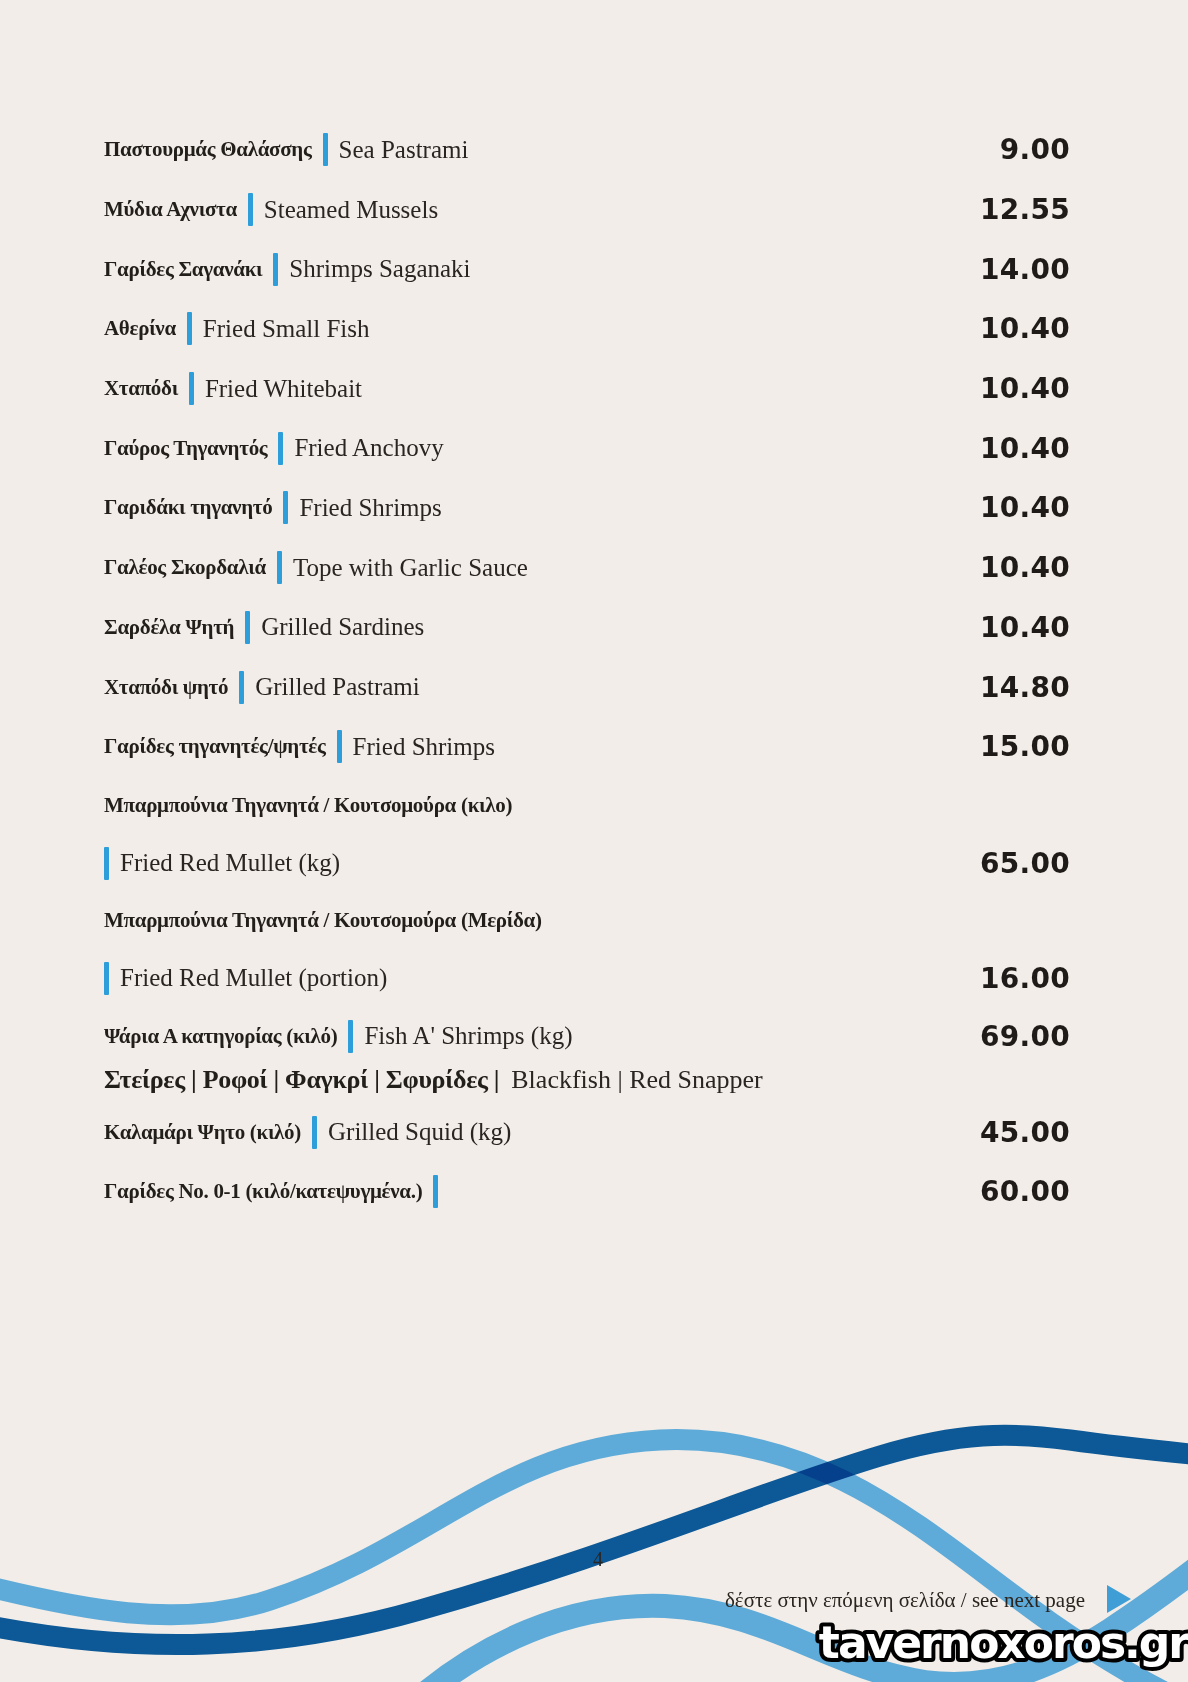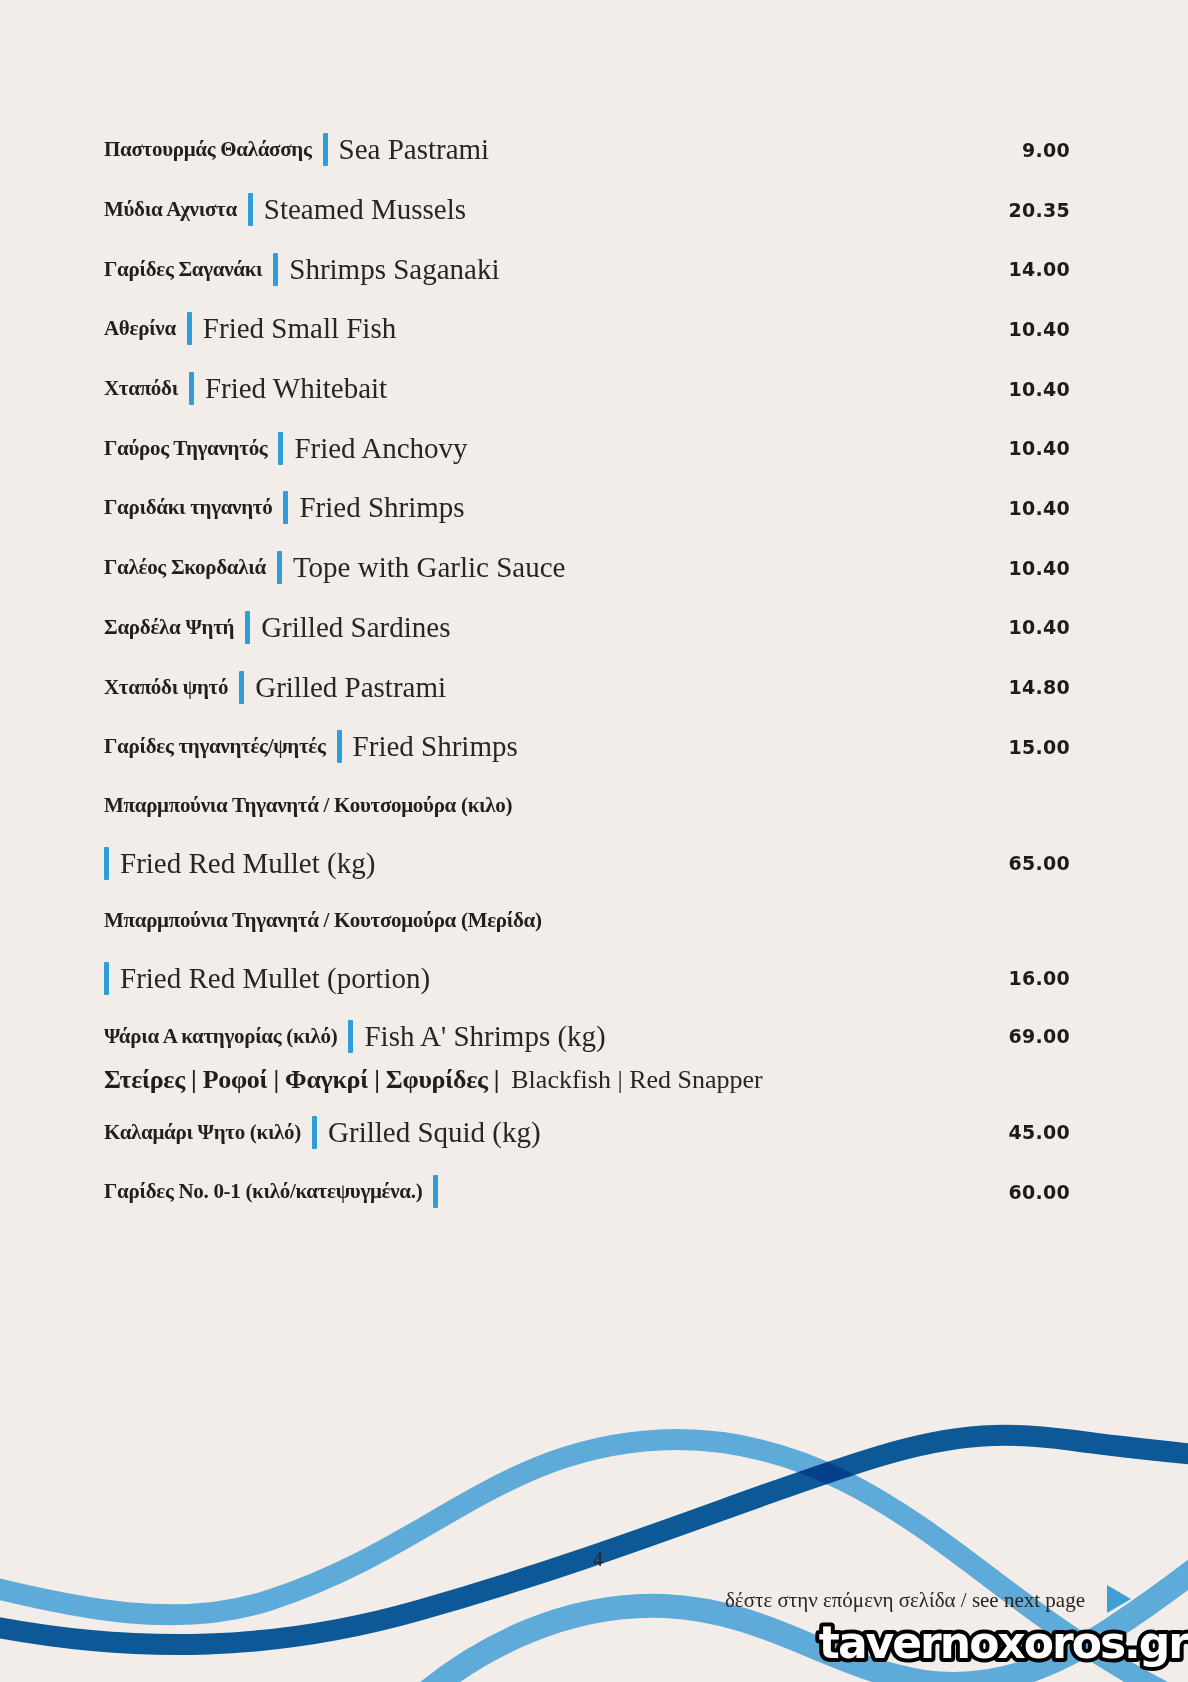--- a/index.html
+++ b/index.html
@@ -11,23 +11,23 @@
     color:#221e1a;
   }
   .page{position:absolute;inset:0;}
   
   .menu{position:absolute;left:104px;top:120px;width:966px;}
   .row{display:flex;align-items:center;height:59.7px;white-space:nowrap;}
   .row.two-first{height:58px;align-items:center;}
   .row.two-second{height:57px;}
   .greek{font-weight:700;font-size:21px;letter-spacing:-0.3px;}
   .bar{display:inline-block;flex:none;width:5px;height:33px;margin:0 11px;border-radius:1px;background:#2d9ed9;}
-  .english{font-size:29px;font-weight:400;color:#2a2521;}
+  .english{font-size:25px;font-weight:400;color:#2a2521;}
   .spacer{flex:1;}
-  .price{font-family:"DejaVu Sans","Liberation Sans",sans-serif;font-weight:700;font-size:19px;letter-spacing:.3px;color:#1f1b18;}
+  .price{font-family:"DejaVu Sans","Liberation Sans",sans-serif;font-weight:700;font-size:28px;letter-spacing:.3px;color:#1f1b18;}
   .row-sub{display:flex;align-items:center;height:44px;margin-top:-8px;white-space:nowrap;font-size:26px;}
   .sub-greek{font-weight:700;letter-spacing:-0.3px;}
   .sub-english{font-weight:400;margin-left:12px;color:#2a2521;}
   
   .waves{position:absolute;left:0;top:0;width:1188px;height:1682px;pointer-events:none;}
   .page-number{position:absolute;left:568px;top:1548px;width:60px;text-align:center;font-size:20px;color:#2a2521;}
   .next-note{position:absolute;right:103px;top:1588px;font-size:21px;color:#2b241e;}
   .next-arrow{
     position:absolute;left:1107px;top:1585px;width:0;height:0;cursor:pointer;
     border-left:24px solid #3f9ed5;border-top:14px solid transparent;border-bottom:14px solid transparent;
@@ -51,21 +51,21 @@
       <span class="bar"></span>
       <span class="english">Sea Pastrami</span>
       <span class="spacer"></span>
       <span class="price">9.00</span>
     </div>
       <div class="row">
       <span class="greek">Μύδια Αχνιστα</span>
       <span class="bar"></span>
       <span class="english">Steamed Mussels</span>
       <span class="spacer"></span>
-      <span class="price">20.35</span>
+      <span class="price">12.55</span>
     </div>
       <div class="row">
       <span class="greek">Γαρίδες Σαγανάκι</span>
       <span class="bar"></span>
       <span class="english">Shrimps Saganaki</span>
       <span class="spacer"></span>
       <span class="price">14.00</span>
     </div>
       <div class="row">
       <span class="greek">Αθερίνα</span>

